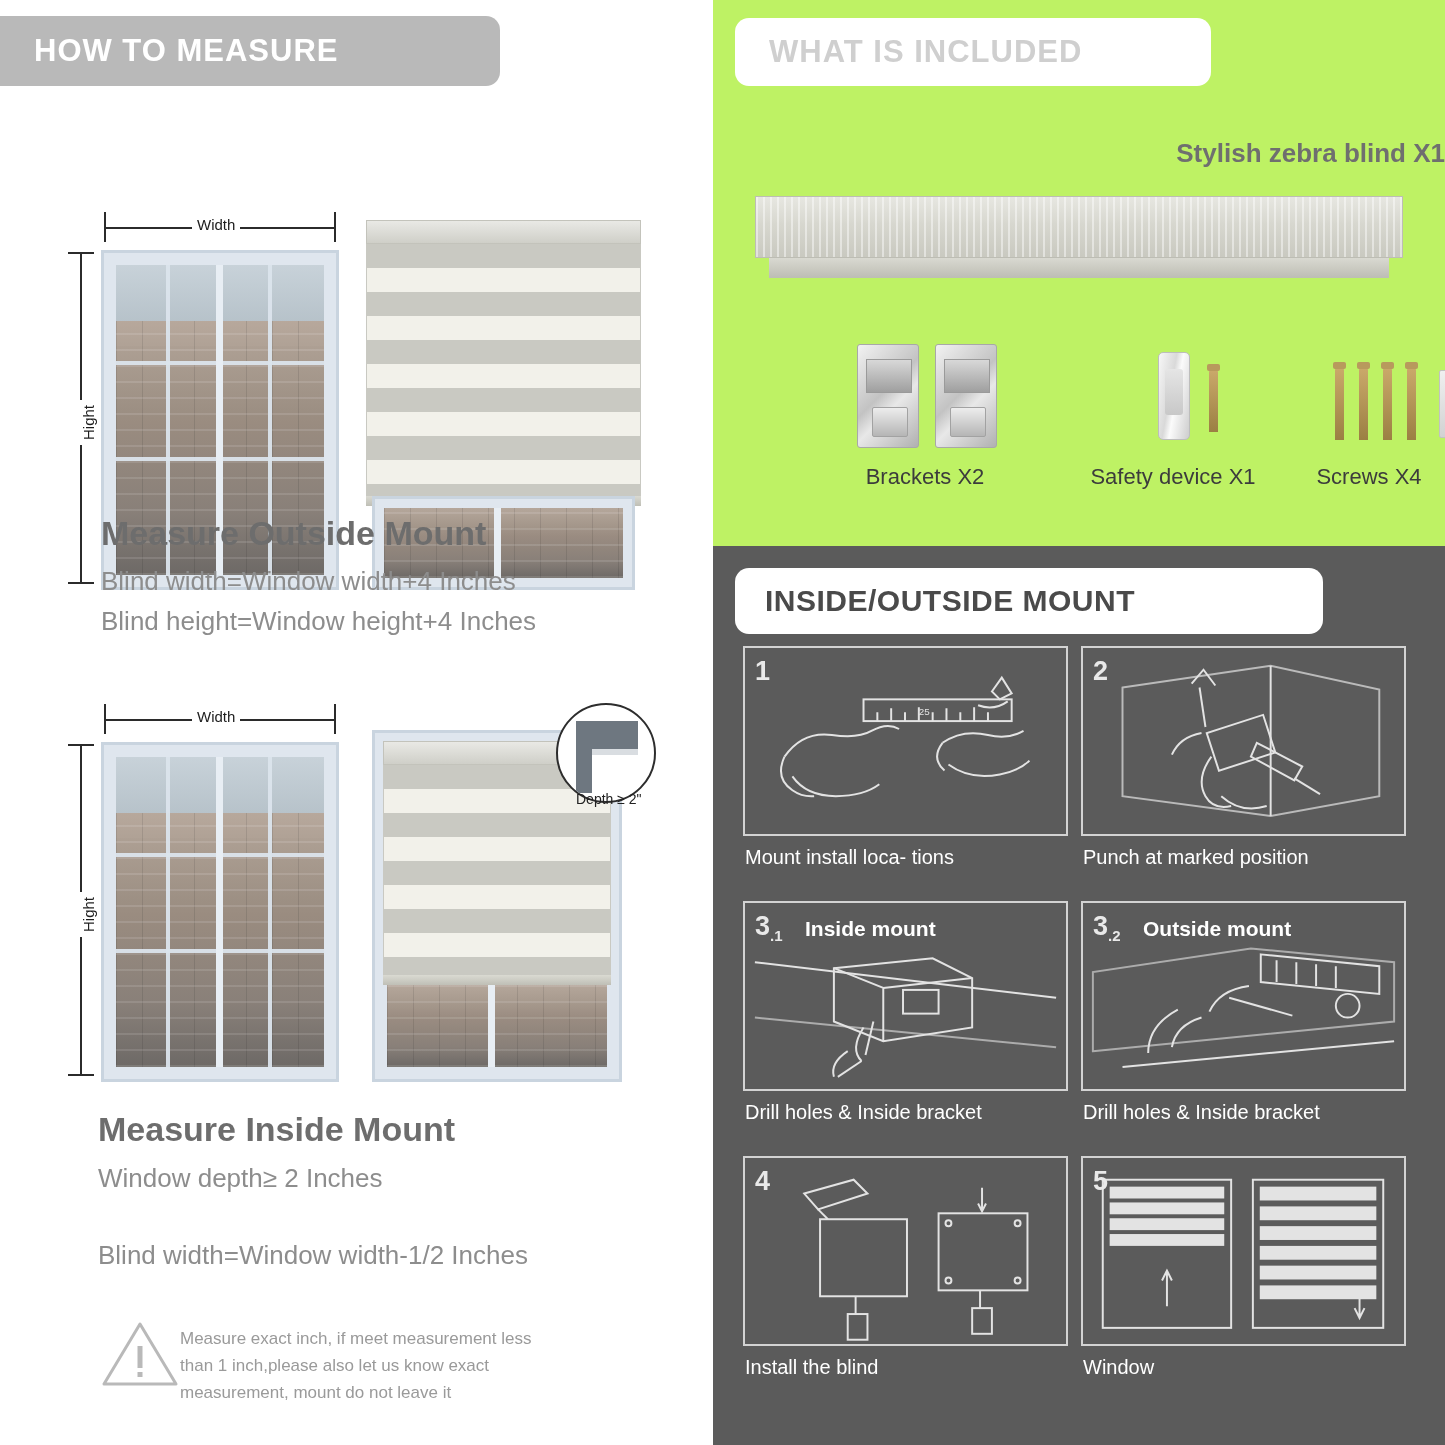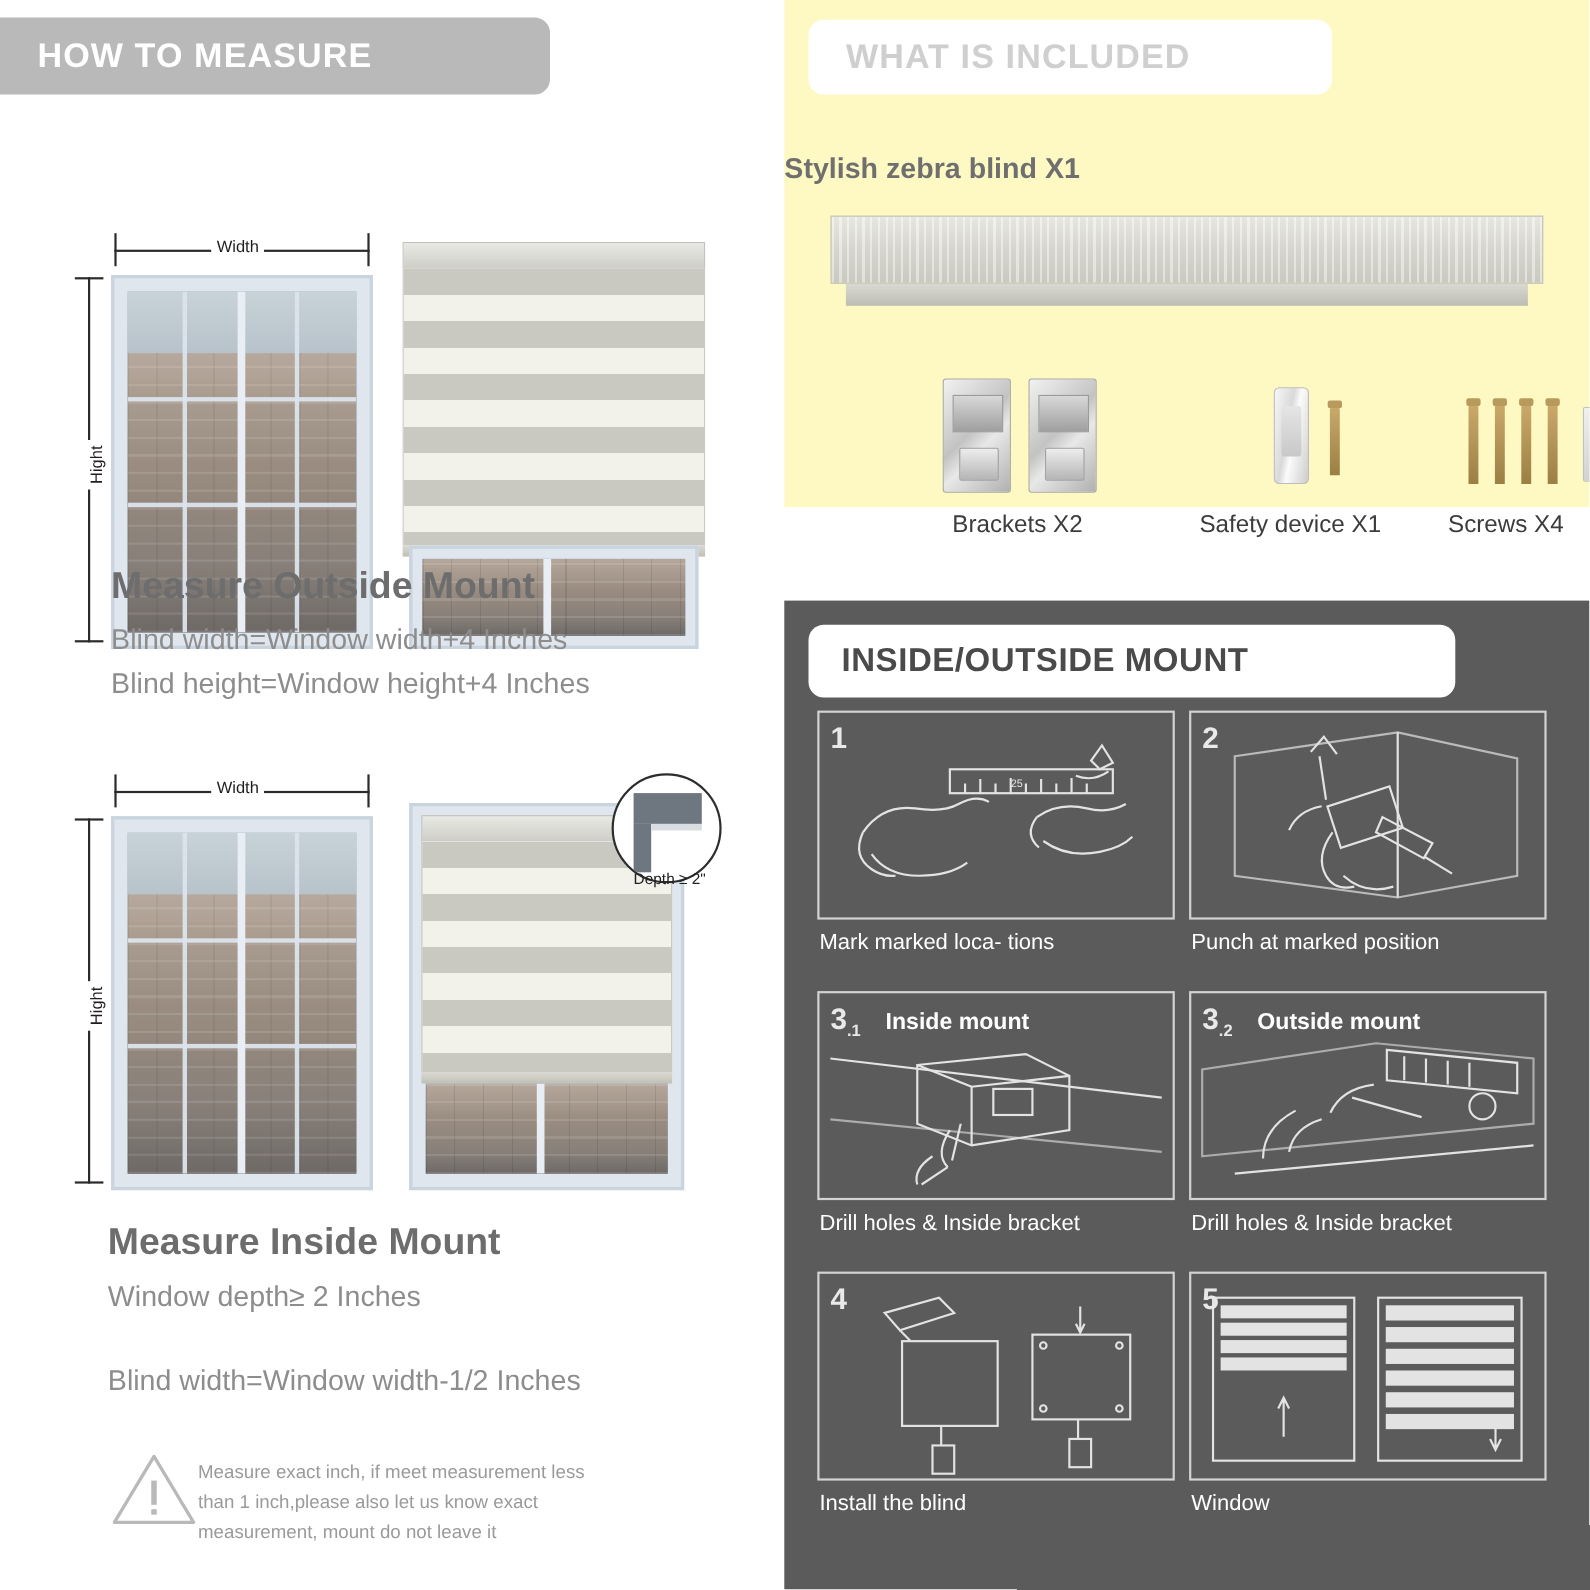--- a/index.html
+++ b/index.html
@@ -111,31 +111,31 @@
     position:absolute;border:2px solid #2d2d2d;border-radius:50%;
     background:#fff;overflow:hidden;
   }
   .depth-label{position:absolute;font-size:14px;color:#222;}
 
   
   .right{
     width:732px;height:1445px;position:relative;
   }
   .incl-panel{
-    position:absolute;left:0;top:0;width:732px;height:461px;
-    background:#fef9c3;
+    position:absolute;left:0;top:0;width:732px;height:546px;
+    background:#bef264;
   }
   .hdr-incl{
     position:absolute;left:22px;top:18px;width:476px;height:68px;
     background:#ffffff;border-radius:14px;
     display:flex;align-items:center;padding-left:34px;box-sizing:border-box;
   }
   .hdr-incl span{color:#cfcfcf;font-size:31px;font-weight:bold;letter-spacing:1px;}
   .incl-title{
-    position:absolute;left:0;right:0;top:138px;text-align:left;
+    position:absolute;left:0;right:0;top:138px;text-align:right;
     color:#6f6f6f;font-size:26px;font-weight:bold;
   }
   .headrail{
     position:absolute;left:42px;top:196px;width:648px;height:88px;
   }
   .headrail .top{
     position:absolute;left:0;top:0;width:100%;height:62px;
     background:linear-gradient(180deg,#e7e7e1 0%,#d7d7cf 45%,#c9c9c0 100%);
     border:1px solid #bdbdb4;box-sizing:border-box;
     background-image:repeating-linear-gradient(90deg, rgba(255,255,255,.45) 0 2px, rgba(0,0,0,0) 2px 7px),
@@ -383,21 +383,21 @@
               <text x="176" y="68" font-size="10" fill="#e3e3e3" stroke="none">25</text>
               <path d="M250 44 l10 -14 l10 16 l-12 6 z"></path>
               <path d="M236 58 q16 6 30 -4"></path>
               <path d="M200 96 q20 -14 46 -8 q20 5 36 -4"></path>
               <path d="M206 118 q22 16 52 10 q20 -4 30 -14"></path>
               <path d="M200 96 q-12 16 2 28"></path>
             </g>
           </svg>
           <div class="step-num"><span>1</span></div>
         </div>
-        <div class="step-cap">Mark marked loca- tions</div>
+        <div class="step-cap">Mount install loca- tions</div>
       </div>
 
       <div class="step" style="left:368px;top:100px;width:325px;height:232px;">
         <div class="step-box">
           <svg class="sketch" viewBox="0 0 325 190">
             <g fill="none" stroke="#e3e3e3" stroke-width="2">
               <path d="M40 40 L190 18 L300 42 L300 150 L190 170 L40 150 Z" opacity=".7"></path>
               <path d="M190 18 L190 170"></path>
               <path d="M110 36 l12 -14 l12 16"></path>
               <path d="M118 40 l6 40"></path>

